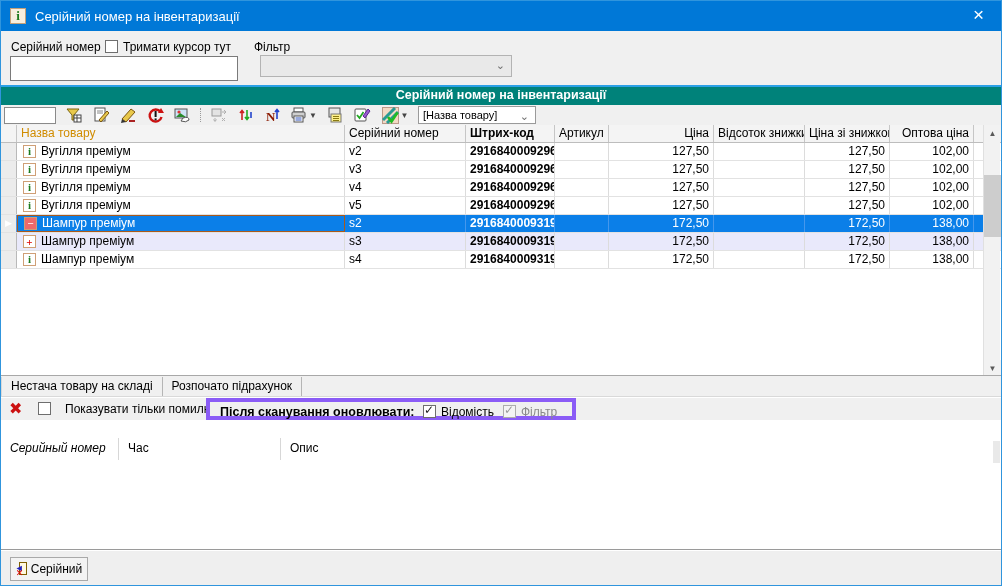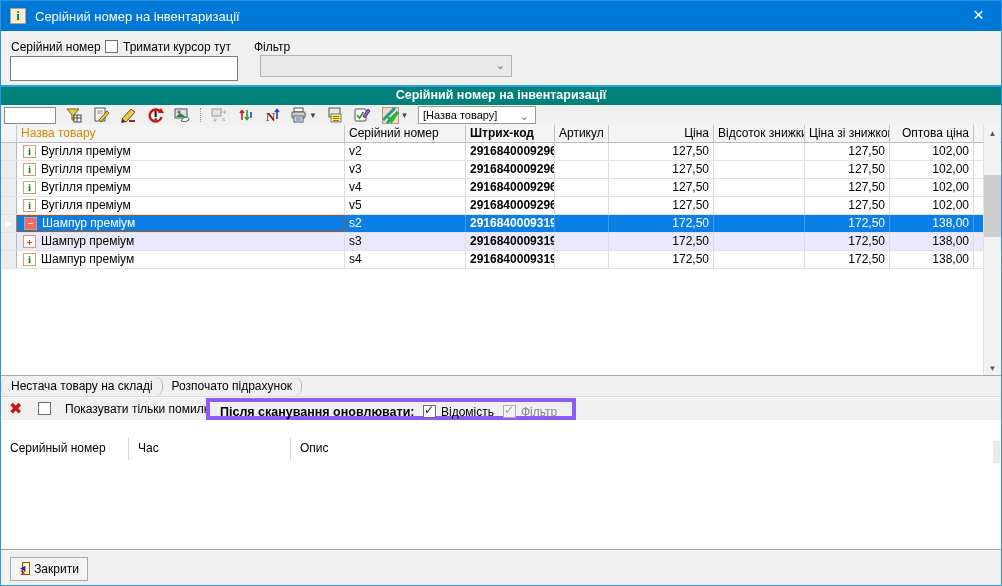--- a/index.html
+++ b/index.html
@@ -89,36 +89,36 @@
              border-left:1px solid #e0e0e0; }
   .vs-btn { position:absolute; left:0; width:17px; height:17px; color:#5a5a5a; font-size:8px;
             text-align:center; line-height:17px; background:#f2f2f2; }
   .vs-thumb { position:absolute; left:0; top:50px; width:17px; height:62px; background:#cdcdcd; }
 
   
   .split-line { position:absolute; left:0; top:374px; right:0; height:2px; background:#f0f0f0;
                 border-top:1px solid #a8a8a8; }
   .tabsbar { position:absolute; left:0; top:376px; right:0; height:20px; background:#f0f0f0;
              display:flex; border-bottom:1px solid #d9d9d9; }
-  .tab { padding:0 9px; line-height:19px; border-right:1px solid #b5b5b5; font-size:12px;border-radius:8px; }
+  .tab { padding:0 9px; line-height:19px; border-right:1px solid #b5b5b5; font-size:12px; }
   .tab:first-child { border-left:1px solid #d9d9d9; }
 
   
   .controls { position:absolute; left:0; top:397px; right:0; height:22px; background:#f0f0f0; }
   .red-x { position:absolute; left:8px; top:1px; color:#cc1111; font-size:16px; font-weight:bold; }
   .group-panel { position:absolute; left:205px; top:0; width:370px; height:22px;
                  border:4px solid #8b5cf6; background:#f0f0f0; }
   .group-label { position:absolute; left:10px; top:3px; font-weight:bold; font-size:12.5px; }
   .lbl-gray { color:#8a8a8a; }
 
   
   .hist-head { position:absolute; left:0; top:437px; right:0; height:22px; background:#fff;
                display:flex; }
   .hc { border-right:1px solid #d7d7d7; padding:3px 0 0 9px; font-size:12px; }
-  .hc1 { width:128px; } .hc2 { width:162px; } .hc3 { flex:1; border-right:none; }
+  .hc1 { width:118px;font-style:italic; } .hc2 { width:162px; } .hc3 { flex:1; border-right:none; }
   .hist-body { position:absolute; left:0; top:459px; right:0; height:89px; background:#fff; }
   .hist-scroll { position:absolute; right:1px; top:-19px; width:7px; height:22px; background:#e9e9e9; }
   .hist-sep { position:absolute; left:0; top:548px; right:0; height:2px; border-top:1px solid #9a9a9a; }
 
   
   .footer { position:absolute; left:0; top:550px; right:0; bottom:0; background:#efefef; }
   .close-button { position:absolute; left:9px; top:6px; width:78px; height:24px; background:#f3f3f3;
                   border:1px solid #a9a9a9; display:flex; align-items:center; justify-content:center;
                   font-size:12px; }
   .door-icon { position:relative; width:12px; height:15px; margin-right:3px; }
@@ -407,17 +407,17 @@
   </div>
   <div class="hist-sep"></div>
 
   <div class="footer">
     <div class="close-button">
       <span class="door-icon">
         <span class="door"></span>
           <span class="arrow">◄</span>
           <span class="x">✕</span>
       </span>
-      <span>Закрити</span>
+      <span>Серійний</span>
     </div>
   </div>
 
 </div>
 
 </body></html>

